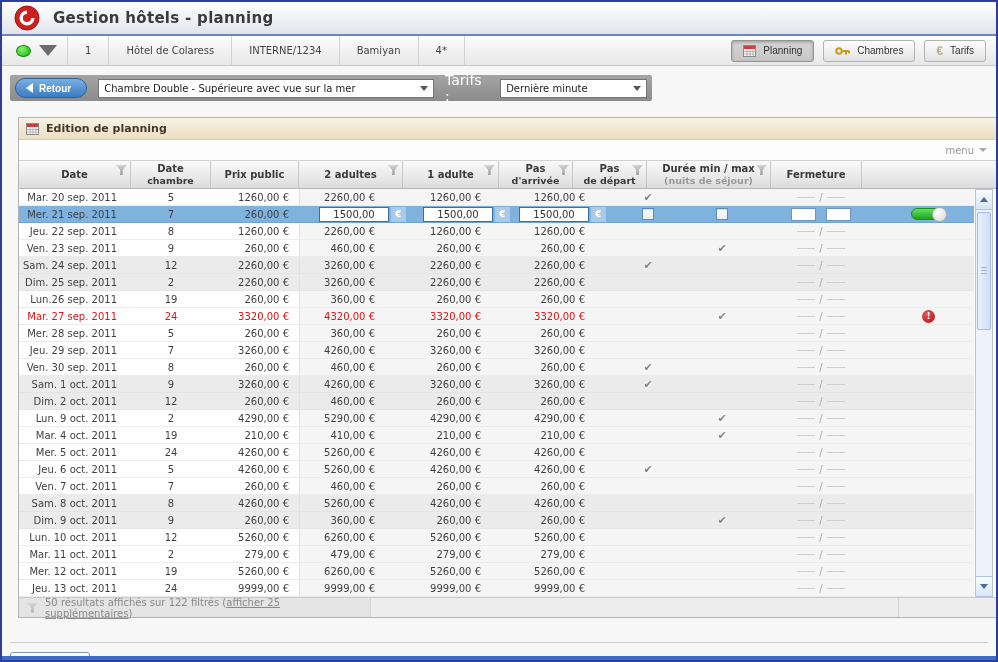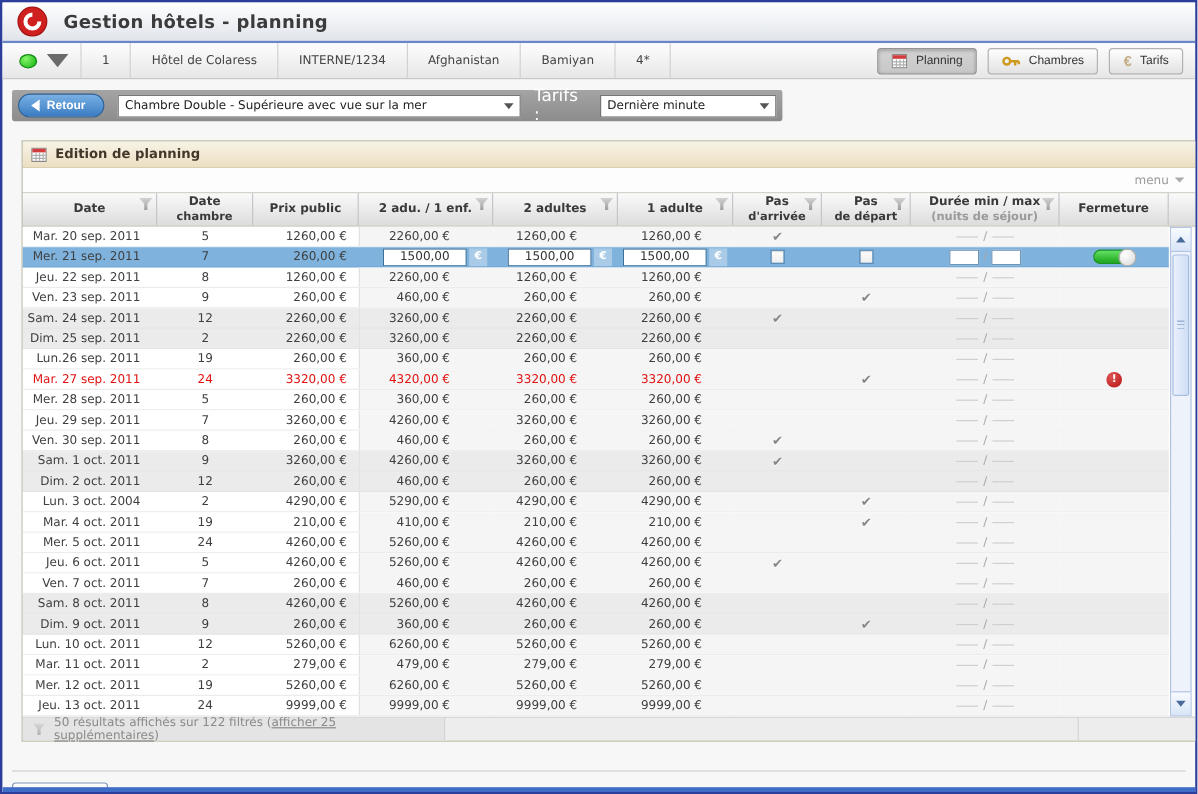--- a/index.html
+++ b/index.html
@@ -112,21 +112,20 @@
     <span class="title">Gestion hôtels - planning</span>
   </div>
 
   <div class="toolbar">
     <span class="status-dot"></span>
     <span class="tri-down"></span>
     <div class="tb-info">
         <span class="tb-item">1</span>
         <span class="tb-item">Hôtel de Colaress</span>
         <span class="tb-item">INTERNE/1234</span>
-        <span class="tb-item">Afghanistan</span>
         <span class="tb-item">Bamiyan</span>
         <span class="tb-item">4*</span>
       </div>
     <div class="tb-spacer"></div>
     <button class="nav-btn active">
       <span style="display:flex">
         <svg width="13" height="12" viewBox="0 0 13 12">
             <rect x="0.5" y="0.5" width="12" height="11" fill="#fff" stroke="#8a8a8a"></rect>
             <rect x="1" y="1" width="11" height="3" fill="#d23c3c"></rect>
             <g stroke="#b0b0b0" stroke-width="1">
@@ -203,24 +202,20 @@
           <div>Date</div>
           <div class="funnel"></div>
         </div>
         <div class="th c-stock">
           <div>Date</div>
           <div class="sub">chambre</div>
         </div>
         <div class="th c-prix">
           <div>Prix public</div>
         </div>
-        <div class="th c-p21">
-          <div>2 adu. / 1 enf.</div>
-          <div class="funnel"></div>
-        </div>
         <div class="th c-p2">
           <div>2 adultes</div>
           <div class="funnel"></div>
         </div>
         <div class="th c-p1">
           <div>1 adulte</div>
           <div class="funnel"></div>
         </div>
         <div class="th c-arr">
           <div>Pas</div>
@@ -478,21 +473,21 @@
             <div class="cell rt c-arr"></div>
             <div class="cell rt c-dep"></div>
             <div class="cell rt c-dur">
               <div class="dur-line"></div>
               <div class="dur-slash">/</div>
               <div class="dur-line"></div>
             </div>
             <div class="cell rt c-ferm"></div>
           </div>
           <div class="trow">
-            <div class="cell c-date">Lun. 3 oct. 2004</div>
+            <div class="cell c-date">Lun. 9 oct. 2011</div>
             <div class="cell c-stock">2</div>
             <div class="cell c-prix">4290,00 €</div>
             <div class="cell rt c-p21">5290,00 €</div>
             <div class="cell rt c-p2">4290,00 €</div>
             <div class="cell rt c-p1">4290,00 €</div>
             <div class="cell rt c-arr"></div>
             <div class="cell rt c-dep">
               <div class="chk">✔</div>
             </div>
             <div class="cell rt c-dur">

